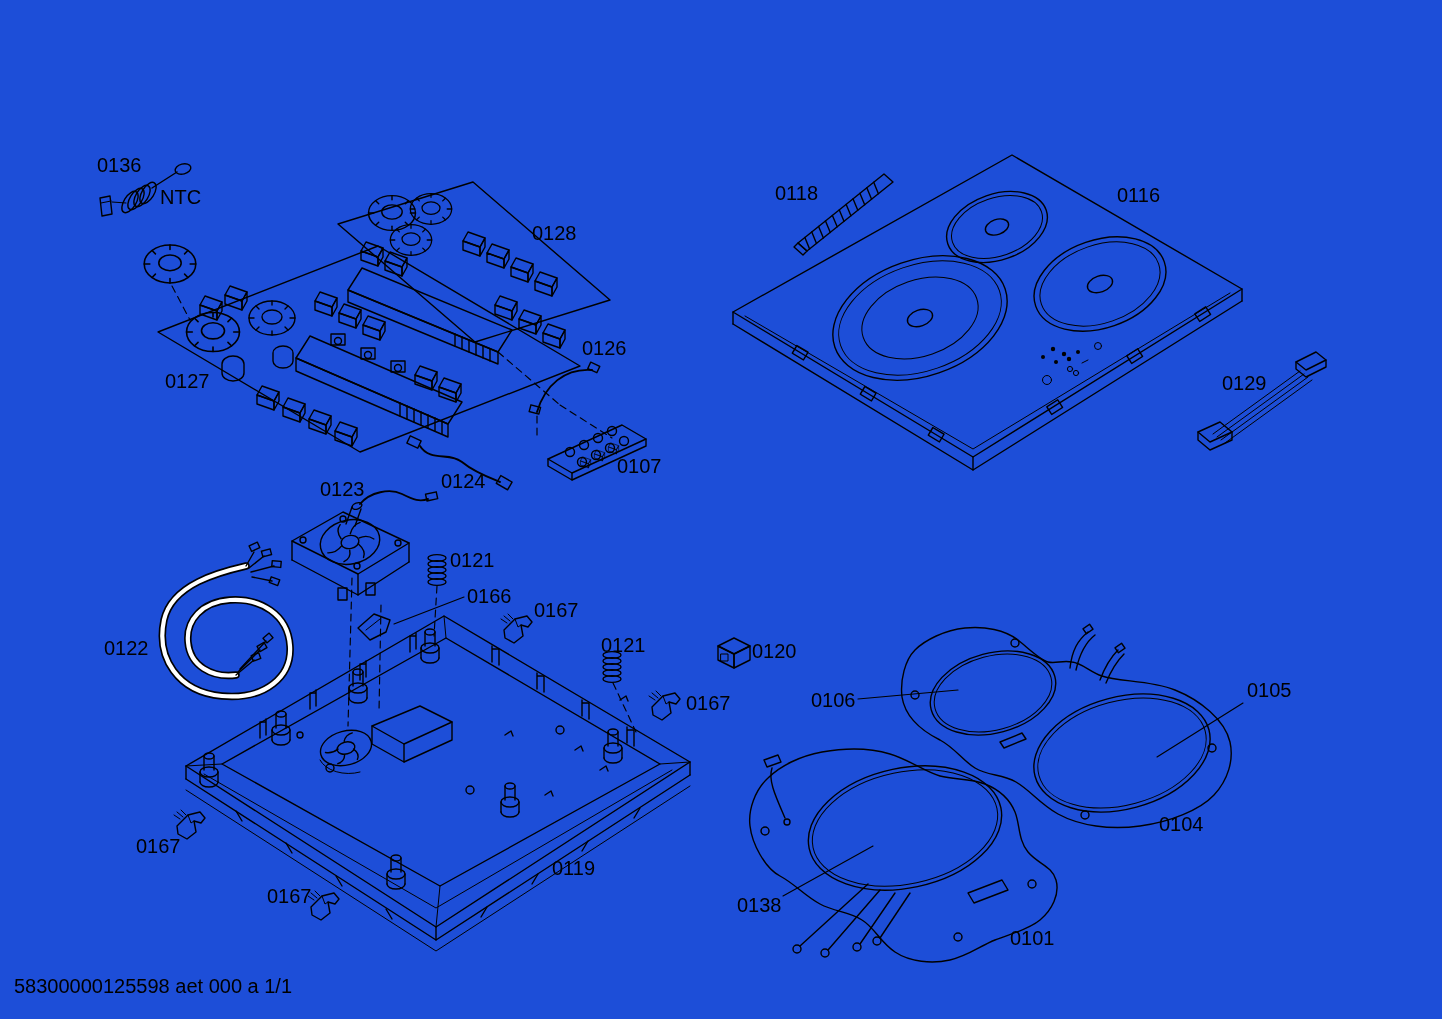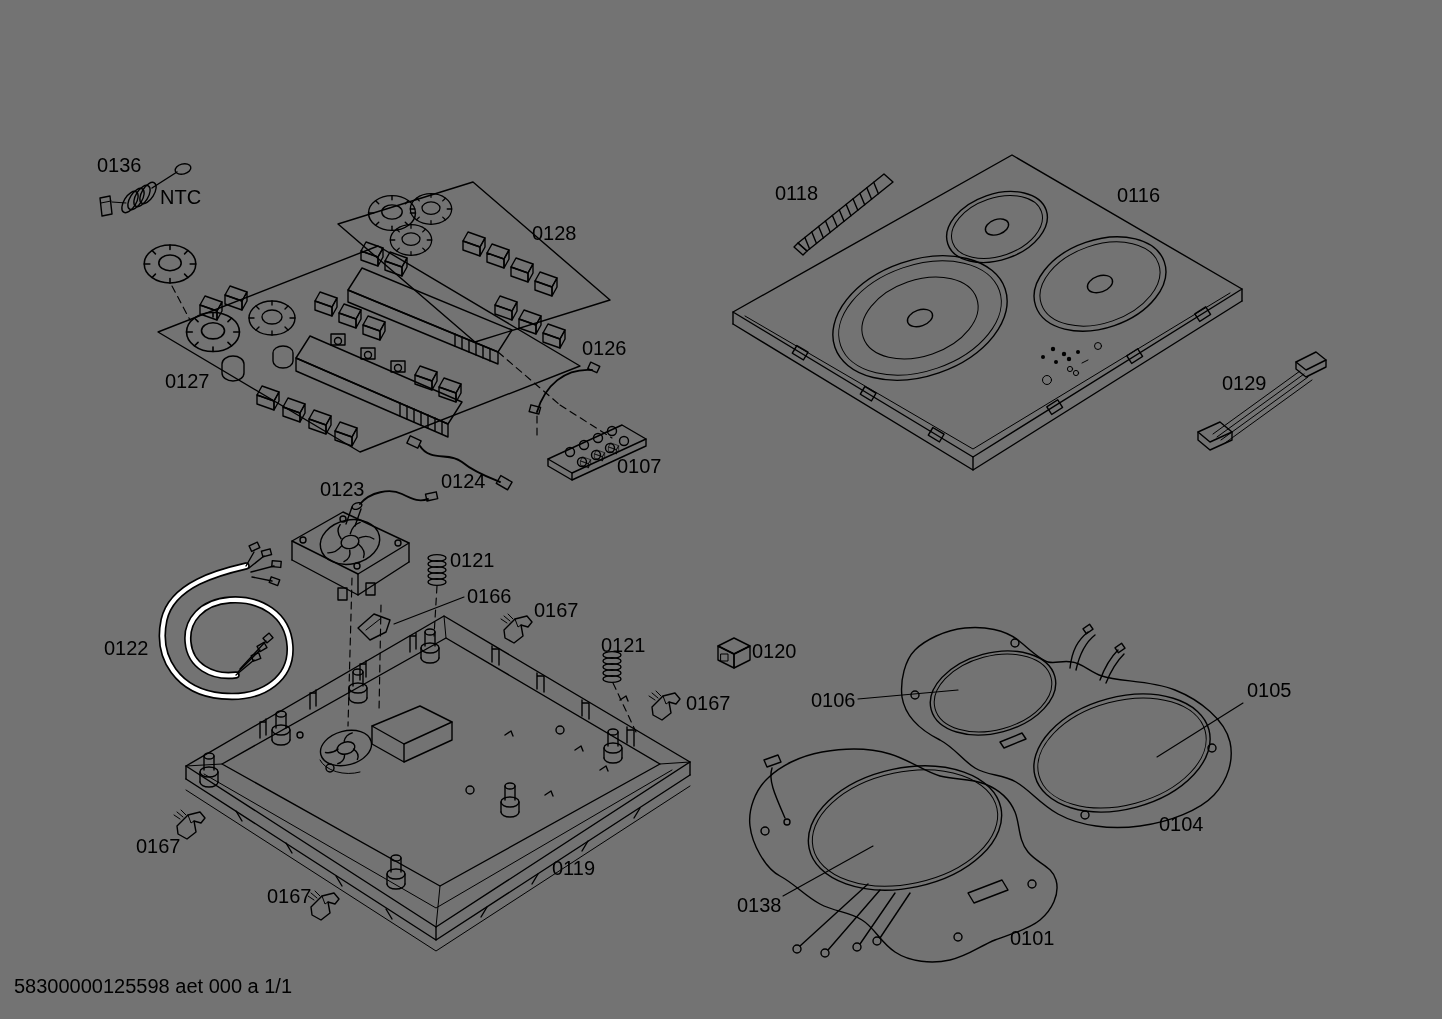--- a/index.html
+++ b/index.html
@@ -1,16 +1,16 @@
 <!DOCTYPE html>
 <html><head>
 <meta charset="utf-8">
 <style>
   html,body{margin:0;padding:0;background:#fff;}
-  .canvas{position:relative;width:1442px;height:1019px;background:#737373;overflow:hidden;
+  .canvas{position:relative;width:1442px;height:1019px;background:#1d4ed8;overflow:hidden;
           font-family:"Liberation Sans",sans-serif;}
   svg{position:absolute;left:0;top:0;}
   svg *{stroke:#000;fill:none;stroke-width:1.4;stroke-linecap:round;stroke-linejoin:round;}
   svg .thin{stroke-width:1;}
   svg .thick{stroke-width:1.9;}
   svg .dash{stroke-dasharray:7 5;stroke-width:1.15;}
   svg .lead{stroke-width:1.15;}
   svg .sheath{stroke-width:7.5;}
   svg .sheath-in{stroke:#fff;stroke-width:4.2;}
   svg .dot{fill:#000;stroke:none;}

